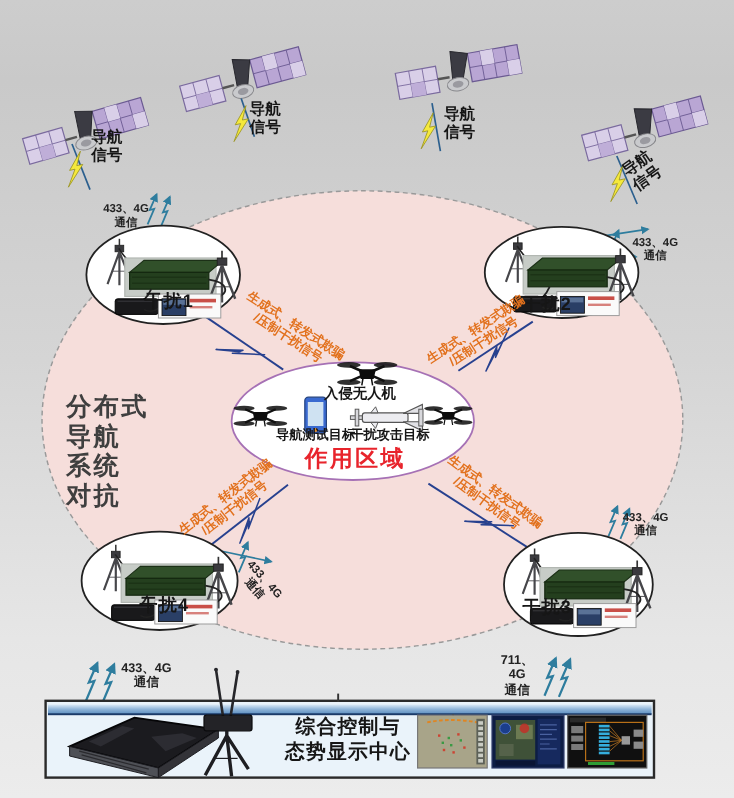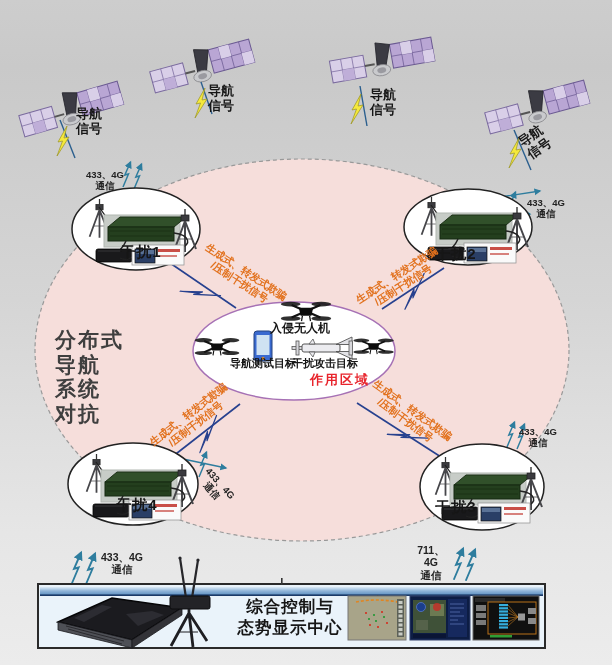--- a/index.html
+++ b/index.html
@@ -11,21 +11,21 @@
   #diagram-svg{position:absolute;left:0;top:0;z-index:1;}
   .lbl{position:absolute;z-index:2;font-weight:700;color:#161616;white-space:nowrap;text-align:center;line-height:1.18;}
   .sat-lbl{font-size:13px;}
   .comm-lbl{font-size:9.5px;color:#222;}
   .comm-lbl.big{font-size:10.5px;}
   .jammer-lbl{font-size:15px;transform:translateX(-50%);letter-spacing:1px;margin-top:48px;}
   .sys-lbl{font-size:21px;line-height:24.5px;color:#3f3f3f;letter-spacing:2px;width:90px;text-align:left;font-weight:700;}
   .jam-sig{font-size:10.5px;transform:translate(-50%,-50%);width:150px;}
   .ctr-s{font-size:11px;transform:translateX(-50%);}
   .ctr-m{font-size:12px;transform:translateX(-50%);}
-  .area-lbl{font-size:13px;letter-spacing:2px;transform:translateX(-50%);margin-left:44px;}
+  .area-lbl{font-size:19px;letter-spacing:2px;transform:translateX(-50%);}
   .cc-title{font-size:16.5px;line-height:20.5px;transform:translateX(-50%);letter-spacing:1px;}
 </style>
 </head>
 <body>
 
 <div id="canvas">
 
 <svg id="diagram-svg" width="612" height="665" viewBox="0 0 612 665">
   <defs>
     <marker id="arrowT" markerWidth="7" markerHeight="7" refX="4" refY="2.5" orient="auto">

